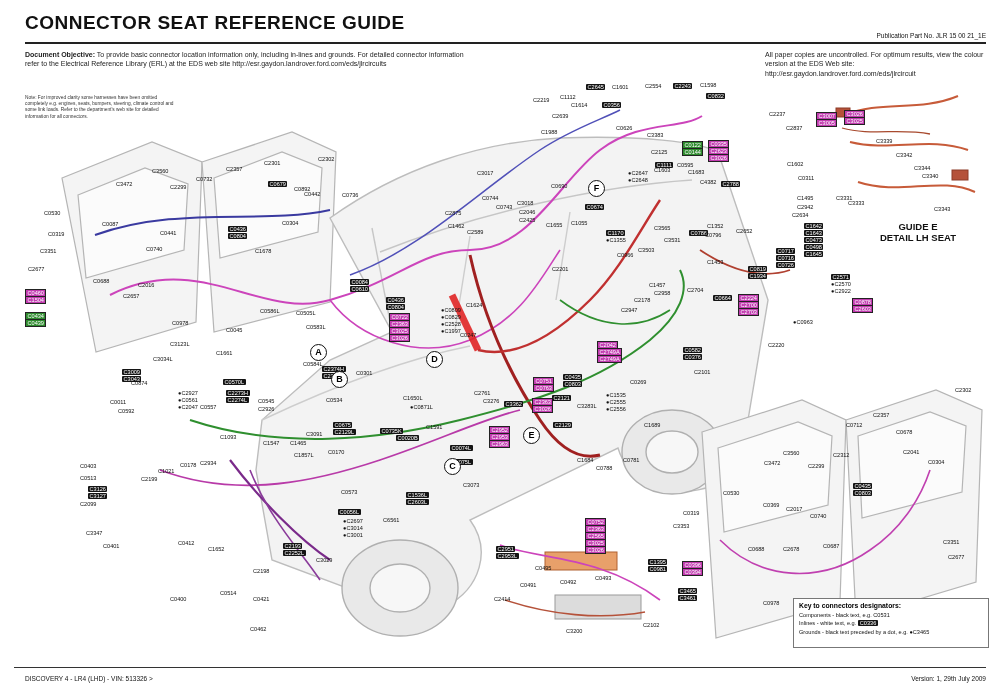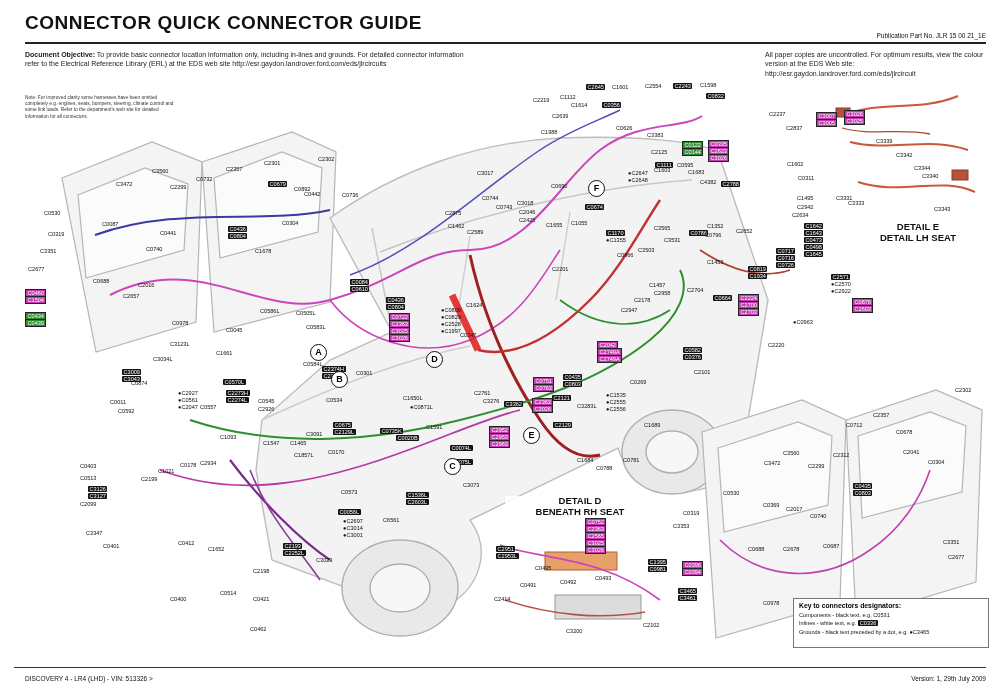--- a/index.html
+++ b/index.html
@@ -32,21 +32,21 @@
   .s-i{background:#141414;color:#fff;padding:0 1.5px;border-radius:1px;}
   .s-m{background:#c23cb0;color:#fff;padding:0 1.5px;outline:.5px solid #222;}
   .s-g{background:#2e8b2e;color:#fff;padding:0 1.5px;outline:.5px solid #222;}
   .callout{position:absolute;width:15px;height:15px;border:1.3px solid #111;border-radius:50%;background:#fff;font-size:9px;font-weight:bold;line-height:15px;text-align:center;z-index:3;}
 </style>
 </head>
 <body>
 
 <div id="page">
 
-  <div id="title">CONNECTOR QUICK CONNECTOR GUIDE</div>
+  <div id="title">CONNECTOR SEAT REFERENCE GUIDE</div>
   <div id="pubno">Publication Part No. JLR 15 00 21_1E</div>
   <div id="title-rule"></div>
 
   <div id="objective"><b>Document Objective:</b><span> To provide basic connector location information only, including in-lines and grounds. For detailed connector information refer to the Electrical Reference Library (ERL) at the EDS web site http://esr.gaydon.landrover.ford.com/eds/jlrcircuits</span></div>
   <div id="side-note">Note: For improved clarity some harnesses have been omitted completely e.g. engines, seats, bumpers, steering, climate control and some link loads. Refer to the department's web site for detailed information for all connectors.</div>
   <div id="uncontrolled">All paper copies are uncontrolled. For optimum results, view the colour version at the EDS Web site: http://esr.gaydon.landrover.ford.com/eds/jlrcircuit</div>
 
   <svg id="art" viewBox="0 0 1000 690" xmlns="http://www.w3.org/2000/svg">
 
     <g stroke="#b5b5b5" fill="#f4f4f4" stroke-width="1.2">
@@ -402,26 +402,22 @@
       <div class="lbl s-c" style="left: 934px; top: 206px;">C3343</div>
       <div class="callout" style="left: 310px; top: 344px;">A</div>
       <div class="callout" style="left: 331px; top: 371px;">B</div>
       <div class="callout" style="left: 444px; top: 458px;">C</div>
       <div class="callout" style="left: 426px; top: 351px;">D</div>
       <div class="callout" style="left: 523px; top: 427px;">E</div>
       <div class="callout" style="left: 588px; top: 180px;">F</div>
     </div>
 
   <div id="detail-e-h" class="detail-h">
-    <div>DETAIL E</div>
+    <div>GUIDE E</div>
     <div>DETAIL LH SEAT</div>
-  </div>
-  <div id="detail-d-h" class="detail-h">
-    <div>DETAIL D</div>
-    <div>BENEATH RH SEAT</div>
   </div>
 
   <div id="key-box">
     <div class="k-title">Key to connectors designators:</div>
     <div class="k-line">Components - black text, e.g. C0531</div>
     <div class="k-line"><span>Inlines - white text, e.g. </span><span class="chip">C0336</span></div>
     <div class="k-line"><span>Grounds - black text preceded by a dot, e.g. </span><span>●C3465</span></div>
   </div>
 
   <div id="footer-rule"></div>

